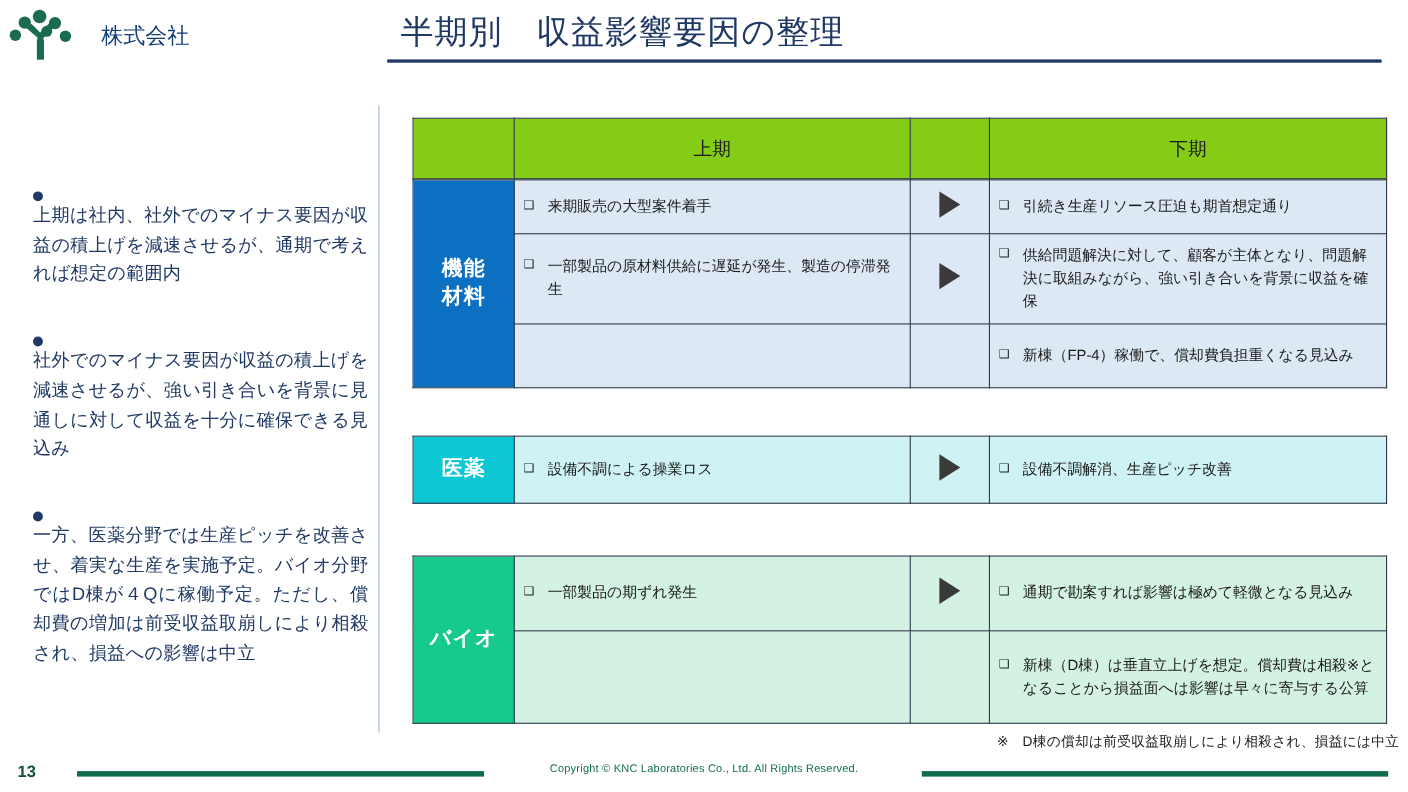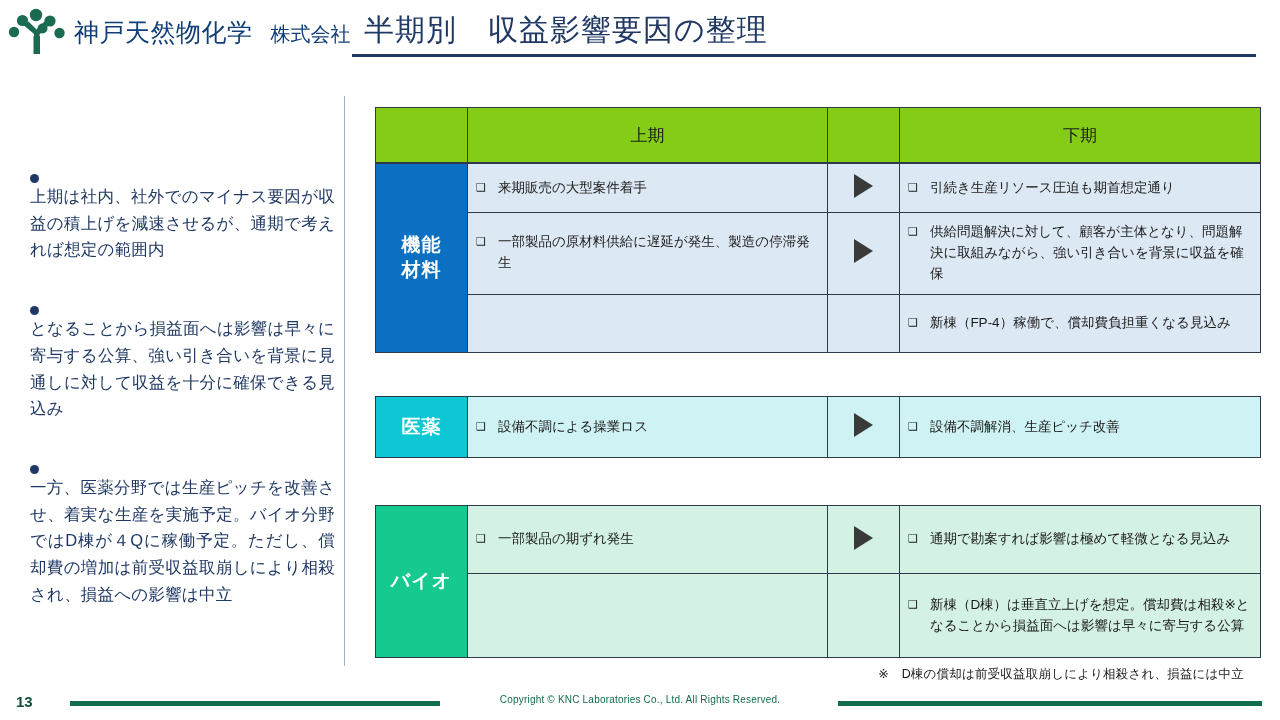--- a/index.html
+++ b/index.html
@@ -73,21 +73,21 @@
   .inner-sep-g { border-top: 1px solid #9FD9C4 !important; }
   .empty-cell { }
 
   
   #table-func  { top: 163px; }
   #table-pharma{ top: 396px; padding-left: 13px; }
   #table-bio   { top: 505px; }
 
   
   .footnote {
-    position: absolute; right: 36px; top: 666px;
+    position: absolute; right: 8px; top: 666px;
     font-size: 12.5px; color: #1A1A1A; letter-spacing: .2px;
   }
   .footer { position: absolute; left: 0; top: 690px; width: 1280px; height: 30px; }
   .page-no {
     position: absolute; left: 16px; top: 3px;
     font-size: 15px; font-weight: bold; color: #10503C;
   }
   .rule-left  { position: absolute; left: 70px;  top: 11px; width: 370px; height: 5px; background: #116B4F; }
   .rule-right { position: absolute; left: 838px; top: 11px; width: 424px; height: 5px; background: #116B4F; }
   .copyright {
@@ -107,38 +107,37 @@
         <circle cx="14.5" cy="12.5" r="5.6"></circle>
         <circle cx="42" cy="13" r="5.6"></circle>
         <circle cx="6" cy="24" r="5.2"></circle>
         <circle cx="51.5" cy="25" r="5.2"></circle>
         <circle cx="34.5" cy="20.5" r="5.0"></circle>
         <path d="M26 46 L26 26 L16 17.5 L20.5 13.5 L28.5 21.5 L37 13 L41 17 L31.5 26.5 L31.5 46 Z"></path>
         <rect x="25.5" y="28" width="6.5" height="18"></rect>
       </g>
     </svg>
     <div class="logo-text">
-      <span class="main">神戸天然物化学</span>
       <span class="sub">株式会社</span>
     </div>
   </div>
 
   <div class="title-wrap">
     <div class="slide-title">半期別　収益影響要因の整理</div>
     <div class="title-rule"></div>
   </div>
 
   <div class="left-col">
     <div class="bullet-item">
       <span class="bullet-dot"></span>
       <span class="bullet-text">上期は社内、社外でのマイナス要因が収益の積上げを減速させるが、通期で考えれば想定の範囲内</span>
     </div>
     <div class="bullet-item">
       <span class="bullet-dot"></span>
-      <span class="bullet-text">となることから損益面へは影響は早々に寄与する公算、強い引き合いを背景に見通しに対して収益を十分に確保できる見込み</span>
+      <span class="bullet-text">社外でのマイナス要因が収益の積上げを減速させるが、強い引き合いを背景に見通しに対して収益を十分に確保できる見込み</span>
     </div>
     <div class="bullet-item">
       <span class="bullet-dot"></span>
       <span class="bullet-text">一方、医薬分野では生産ピッチを改善させ、着実な生産を実施予定。バイオ分野ではD棟が４Qに稼働予定。ただし、償却費の増加は前受収益取崩しにより相殺され、損益への影響は中立</span>
     </div>
   </div>
   <div class="vdivider"></div>
 
   <table class="tbl" id="table-header">
     <colgroup>

